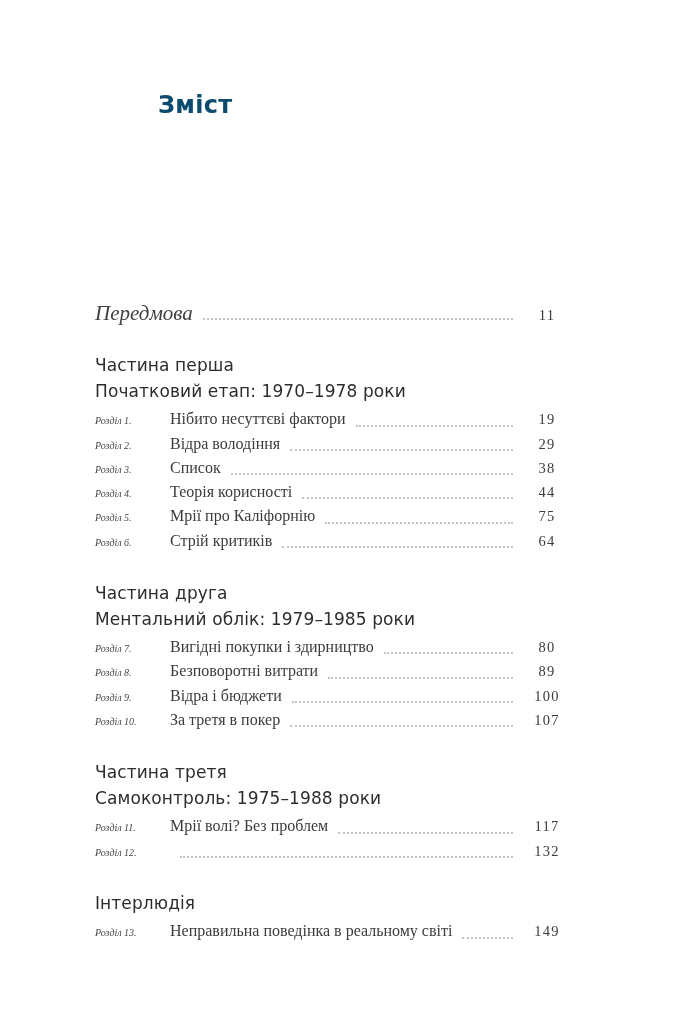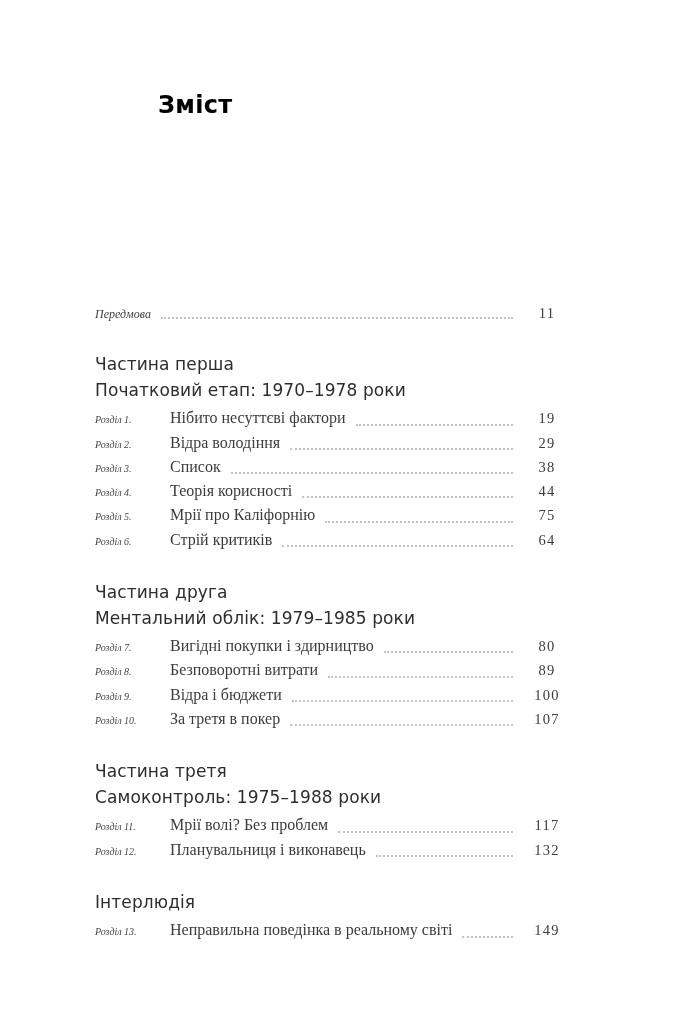--- a/index.html
+++ b/index.html
@@ -14,40 +14,40 @@
     font-family: "Liberation Serif", "DejaVu Serif", serif;
     color: #3b3b3b;
   }
   .book-title {
     margin-left: 63px;
     font-family: "DejaVu Sans", "Liberation Sans", sans-serif;
     font-weight: 700;
     font-size: 24px;
     line-height: 30px;
     letter-spacing: 0.3px;
-    color: #000000;
+    color: #0c4a6e;
   }
   .preface-row { margin-top: 182px; }
   .row {
     display: flex;
     align-items: baseline;
     font-size: 16px;
     line-height: 22.3px;
     color: #3b3b3b;
   }
   .lbl {
     flex: 0 0 75px;
     font-style: italic;
     font-size: 10px;
     color: #444444;
     white-space: nowrap;
   }
   .preface-name {
     font-style: italic;
-    font-size: 12px;
+    font-size: 21px;
     color: #3f3f3f;
     white-space: nowrap;
   }
   .ttl { white-space: nowrap; }
   .leader {
     flex: 1 1 auto;
     height: 0;
     align-self: flex-end;
     margin: 0 14px 6px 10px;
     border-bottom: 2px dotted #c3c3c3;
@@ -165,21 +165,20 @@
       <div>Самоконтроль: 1975–1988 роки</div>
     </div>
     <div class="row">
       <span class="lbl">Розділ 11.</span>
       <span class="ttl">Мрії волі? Без проблем</span>
       <span class="leader"></span>
       <span class="pg">117</span>
     </div>
     <div class="row">
       <span class="lbl">Розділ 12.</span>
-      <span class="ttl">Планувальниця і виконавець</span>
       <span class="leader"></span>
       <span class="pg">132</span>
     </div>
   </div>
 
   <div class="section">
     <div class="part-heading">
       <div>Інтерлюдія</div>
     </div>
     <div class="row">

